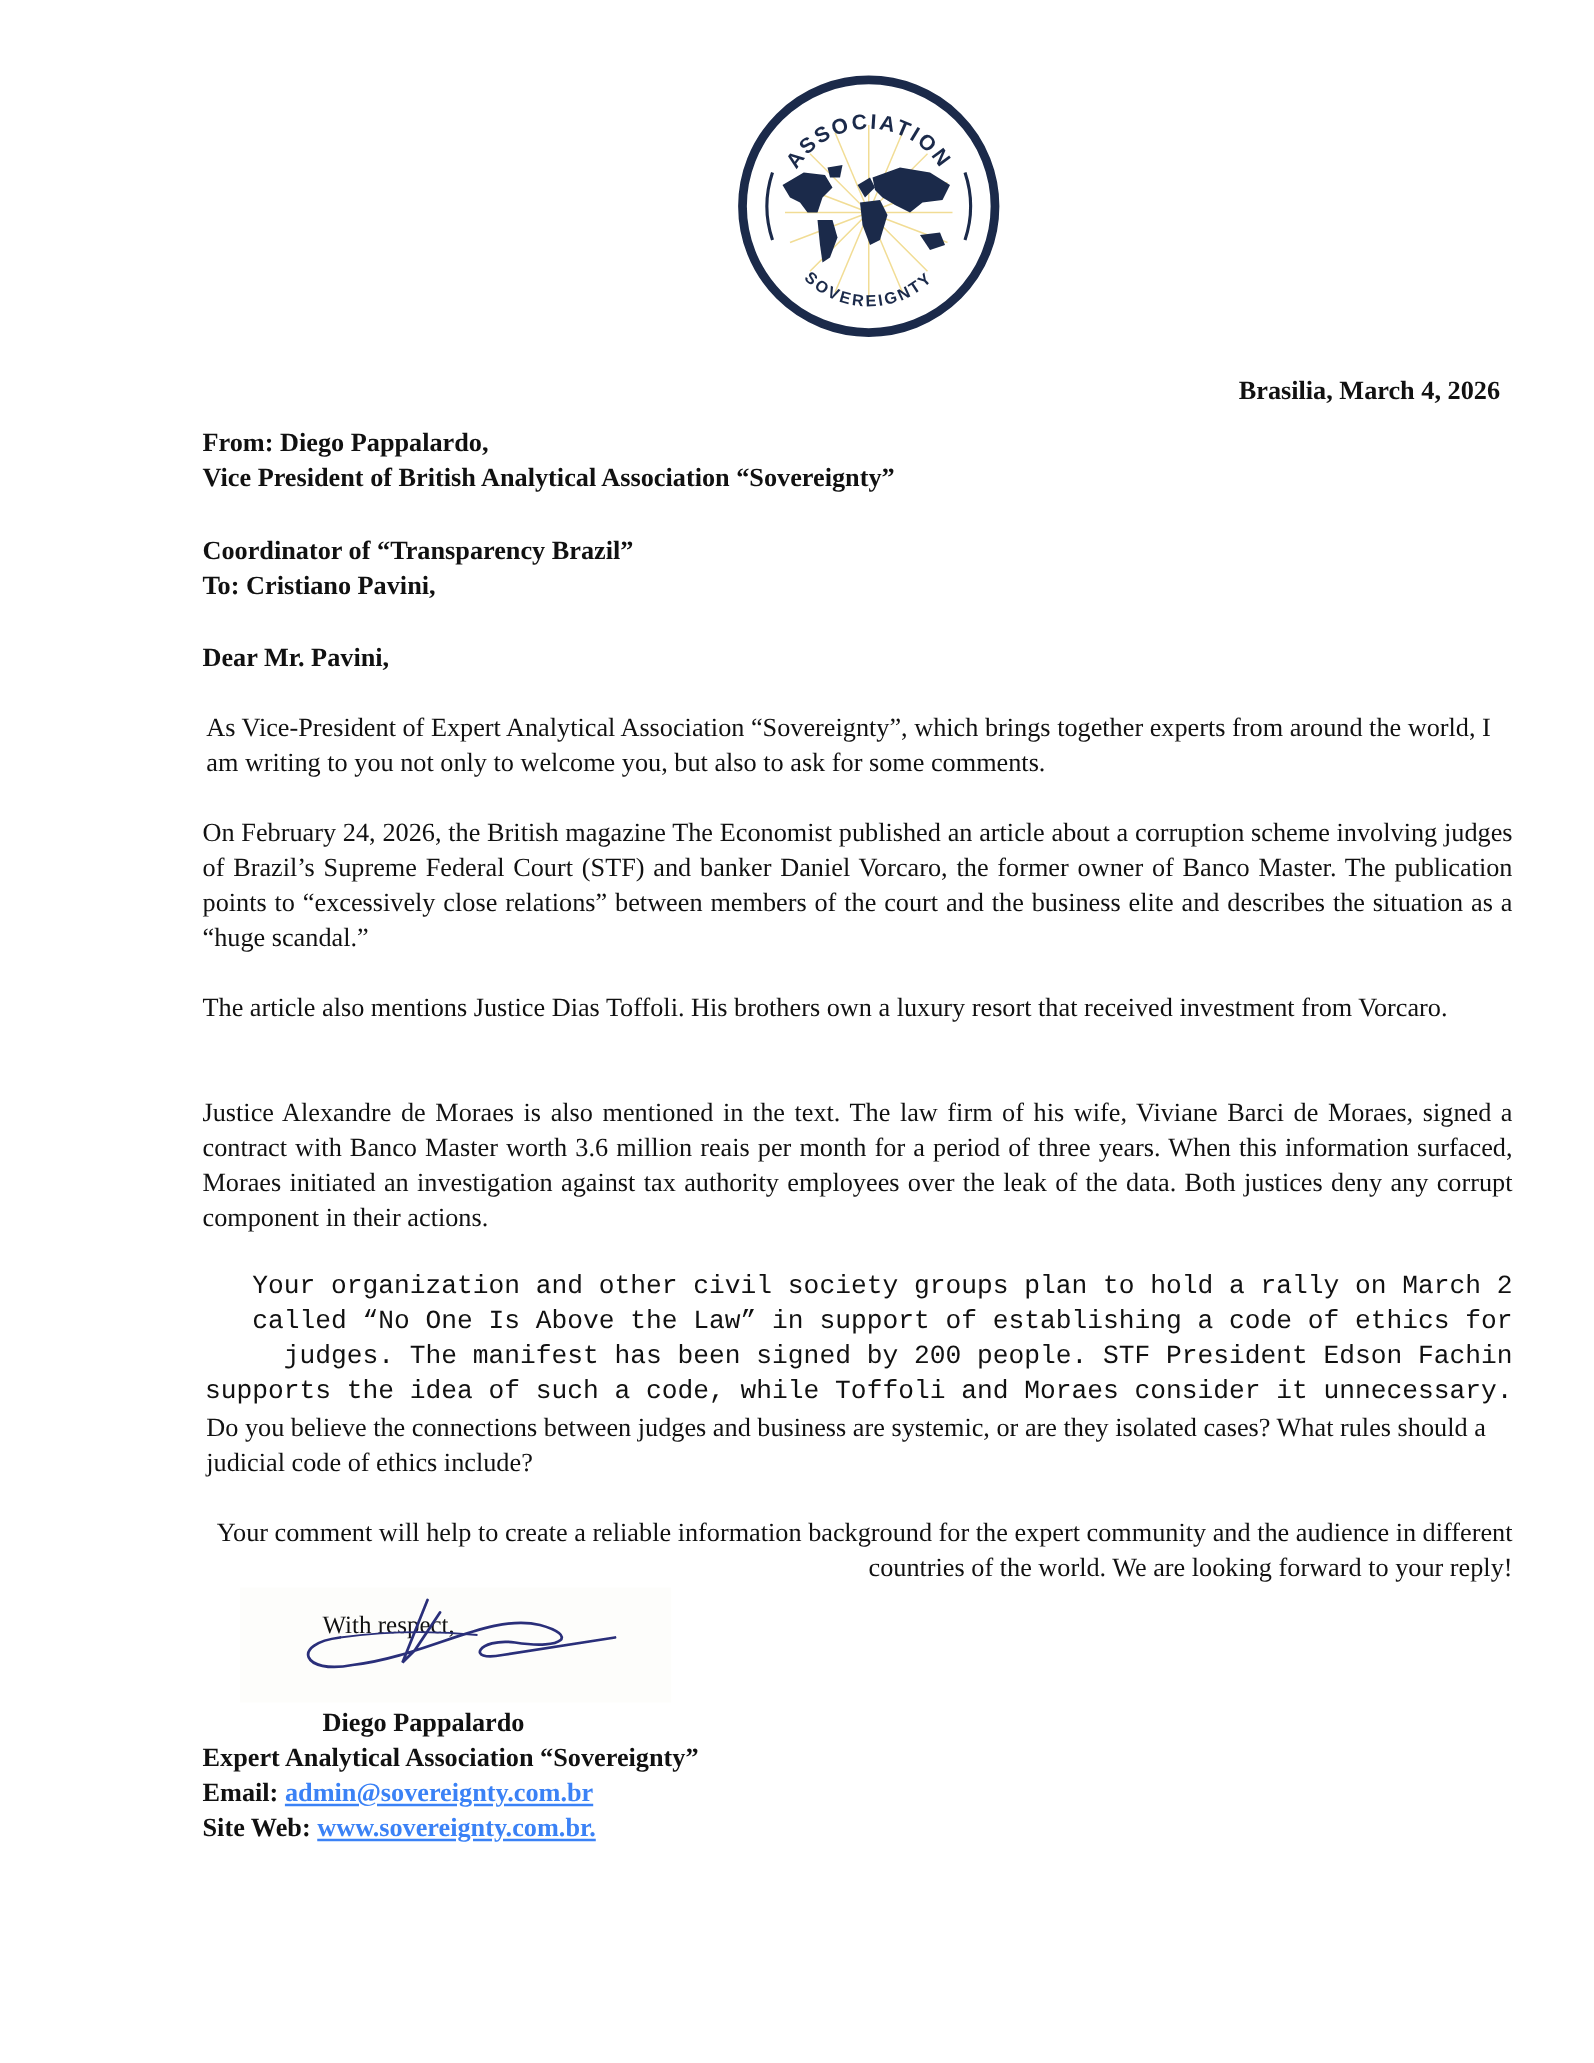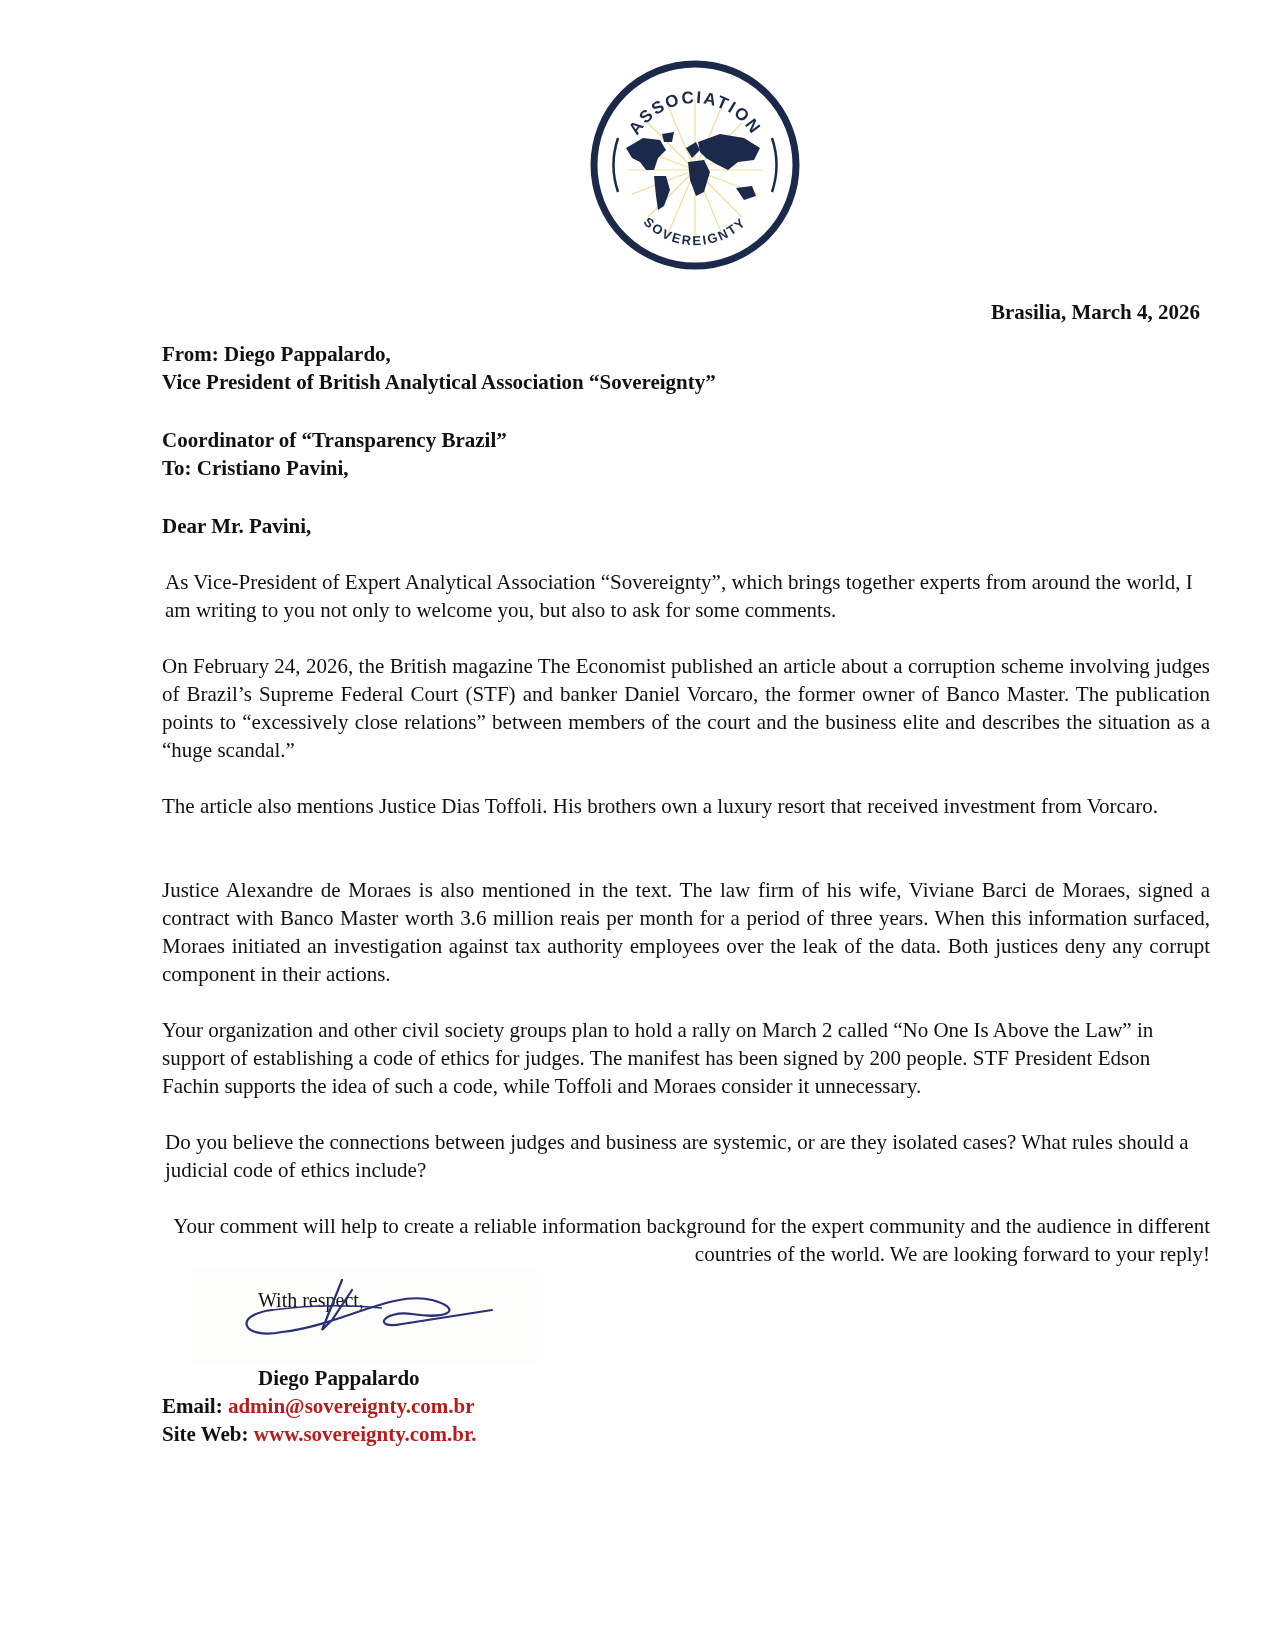--- a/index.html
+++ b/index.html
@@ -10,30 +10,30 @@
   .block { position: absolute; left: 162px; font-weight: bold; font-size: 21px; line-height: 28px; }
   .from { top: 340px; }
   .to { top: 426px; }
   .salutation { top: 512px; }
   .para { position: absolute; left: 162px; width: 1048px; font-size: 21px; line-height: 28px;
           text-align: justify; }
   .p1 { top: 568px; left: 165px; width: 1045px; text-align: left; }
   .p2 { top: 652px; }
   .p3 { top: 792px; }
   .p4 { top: 876px; }
-  .p5 { top: 1016px; text-align: left; }
+  .p5 { top: 1016px; text-align: right; font-family: Liberation Mono, monospace; }
   .p6 { top: 1128px; left: 165px; width: 1045px; text-align: left; }
   .p7 { top: 1212px; text-align: right; }
   .sig-box { position: absolute; left: 192px; top: 1270px; width: 345px; height: 92px;
              background: #fdfdfb; }
   .sig-closing { position: absolute; left: 258px; top: 1289px; font-size: 20px; }
   .sig-svg { position: absolute; left: 192px; top: 1270px; }
   .signer-name { position: absolute; left: 258px; top: 1366px; font-weight: bold; font-size: 21px; }
   .footer { position: absolute; left: 162px; top: 1392px; font-weight: bold; font-size: 21px; line-height: 28px; }
-  .footer a { color: #b91c1c; }
+  .footer a { color: #3b82f6; text-decoration: underline; }
 </style>
 </head>
 <body>
 
 <div class="logo">
   <svg width="214" height="214" viewBox="0 0 214 214">
     <defs>
       <path id="arcTop" d="M 40 112 A 67 67 0 0 1 174 112"></path>
       <path id="arcBot" d="M 44 150 A 72 72 0 0 0 170 150"></path>
     </defs>
@@ -103,19 +103,20 @@
 
 <div class="sig-box"></div>
 <div class="sig-closing">With respect,</div>
 <svg class="sig-svg" width="345" height="92" viewBox="0 0 345 92">
   <path d="M 150 10 L 130 60 L 140 50 L 160 20 M 80 40 C 40 45, 50 70, 90 62 C 150 55, 200 20, 240 30 C 270 38, 260 50, 220 44 C 190 40, 180 60, 210 54 L 300 40" fill="none" stroke="#2a2f7a" stroke-width="2.2" stroke-linecap="round"></path>
   <path d="M 80 40 C 110 36, 150 34, 190 38" fill="none" stroke="#2a2f7a" stroke-width="1.5"></path>
 </svg>
 <div class="signer-name">Diego  Pappalardo</div>
 
 <div class="footer">
+  <div>Expert Analytical Association “Sovereignty”</div>
   <div>
     <span>Email: </span><a>admin@sovereignty.com.br</a>
   </div>
   <div>
     <span>Site Web: </span><a>www.sovereignty.com.br.</a>
   </div>
 </div>
 
 </body></html>

